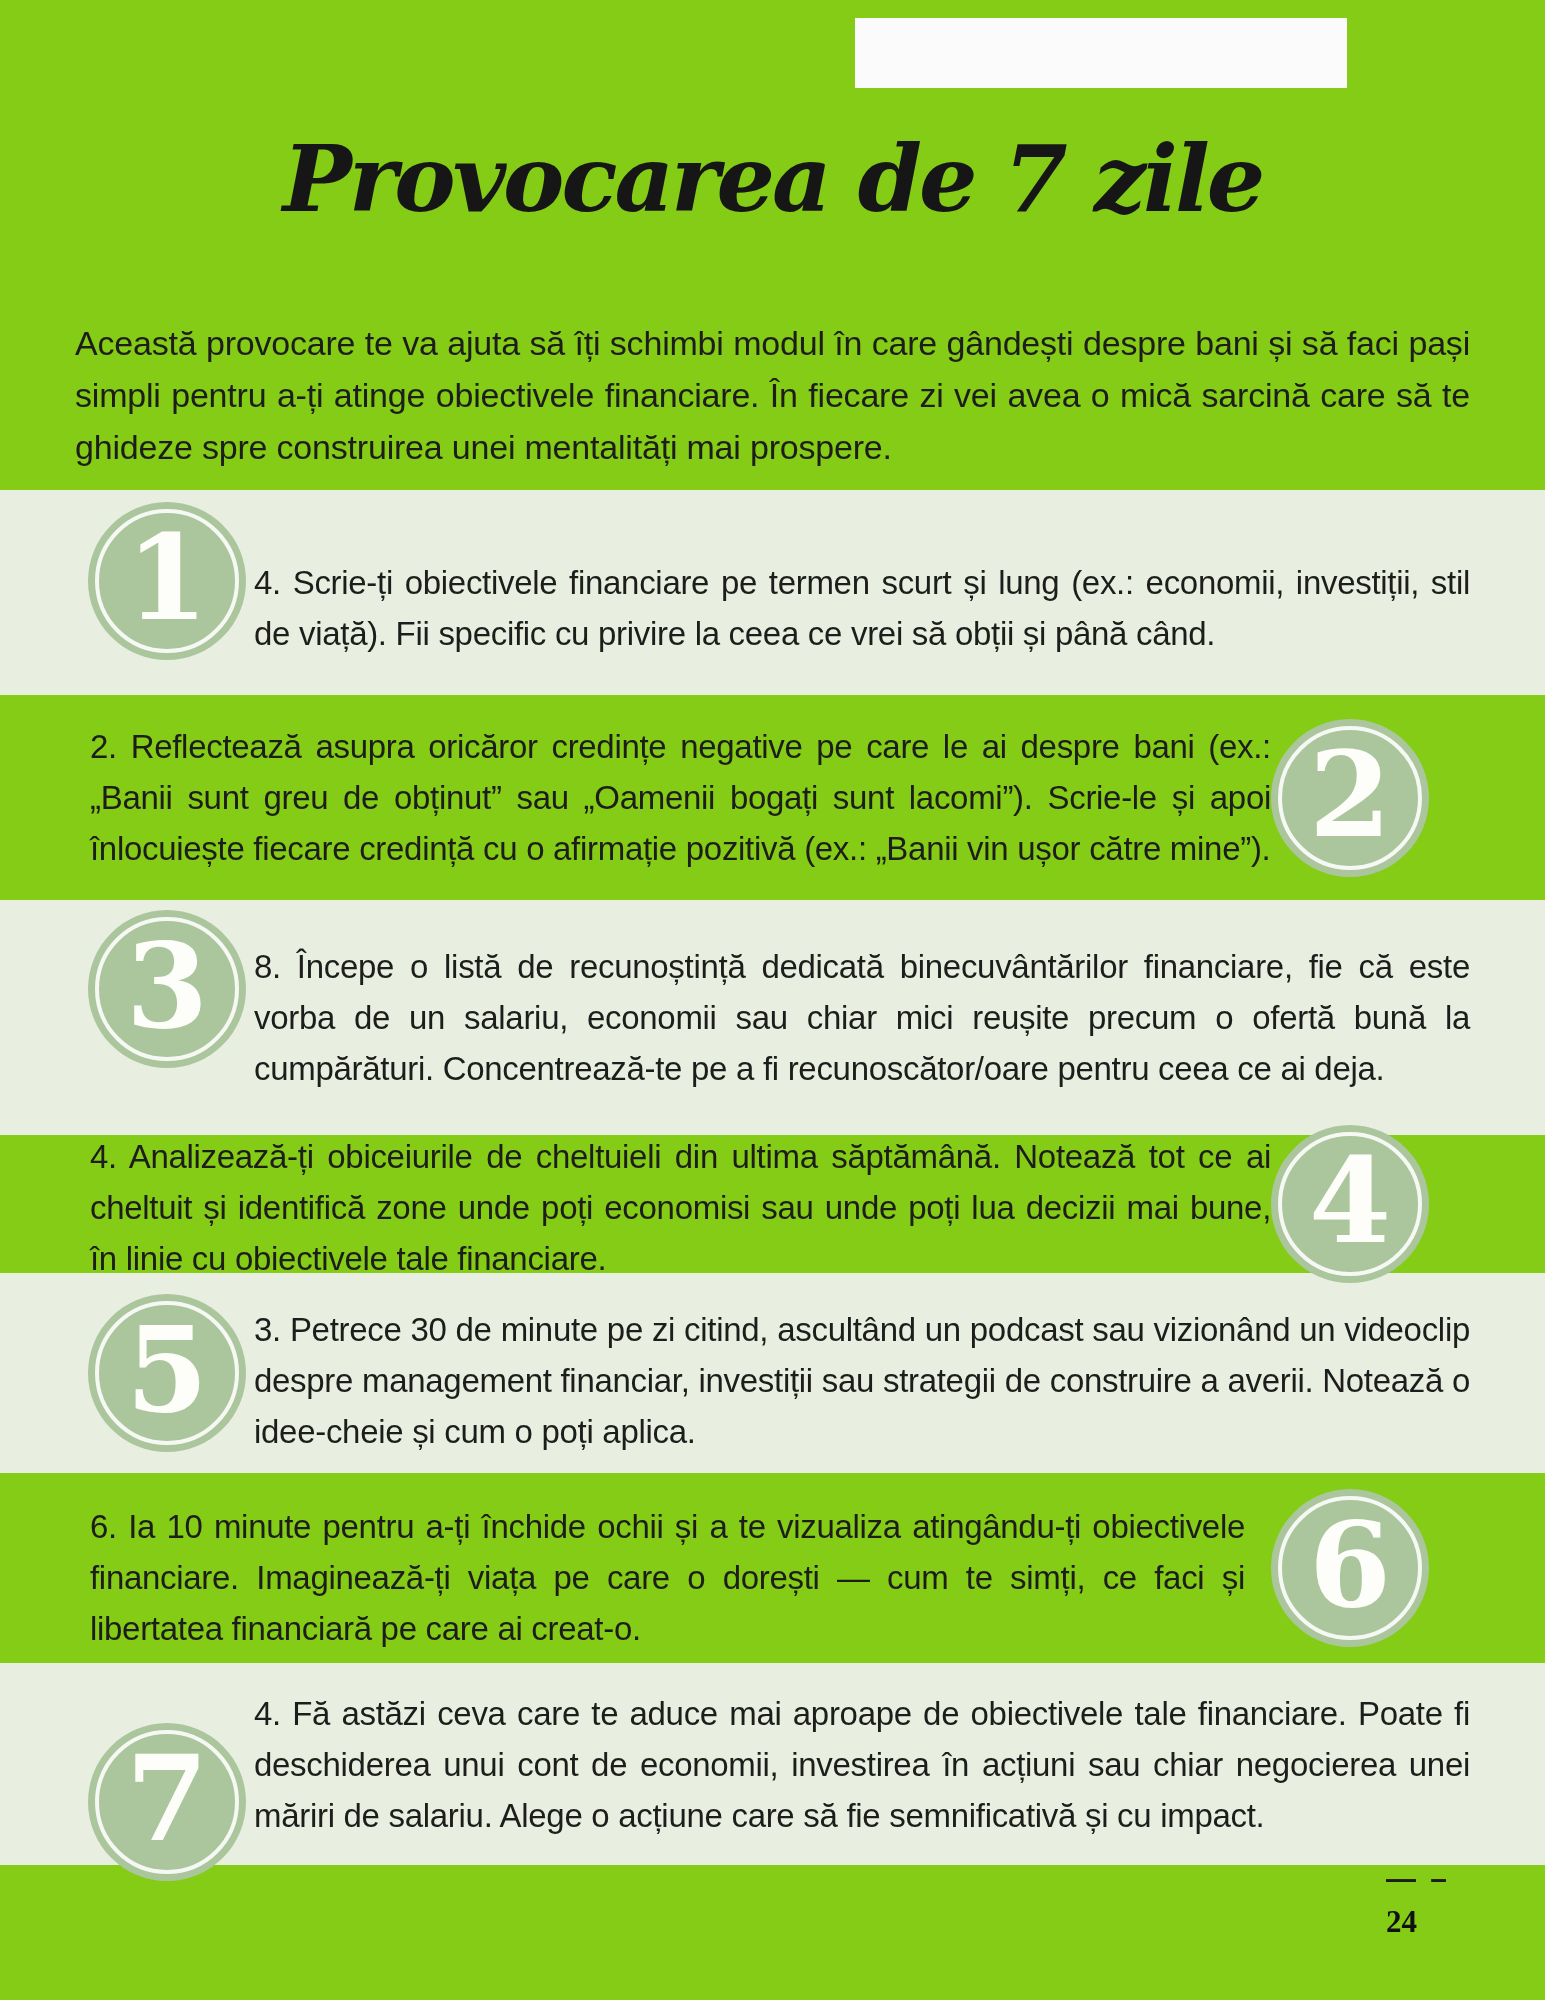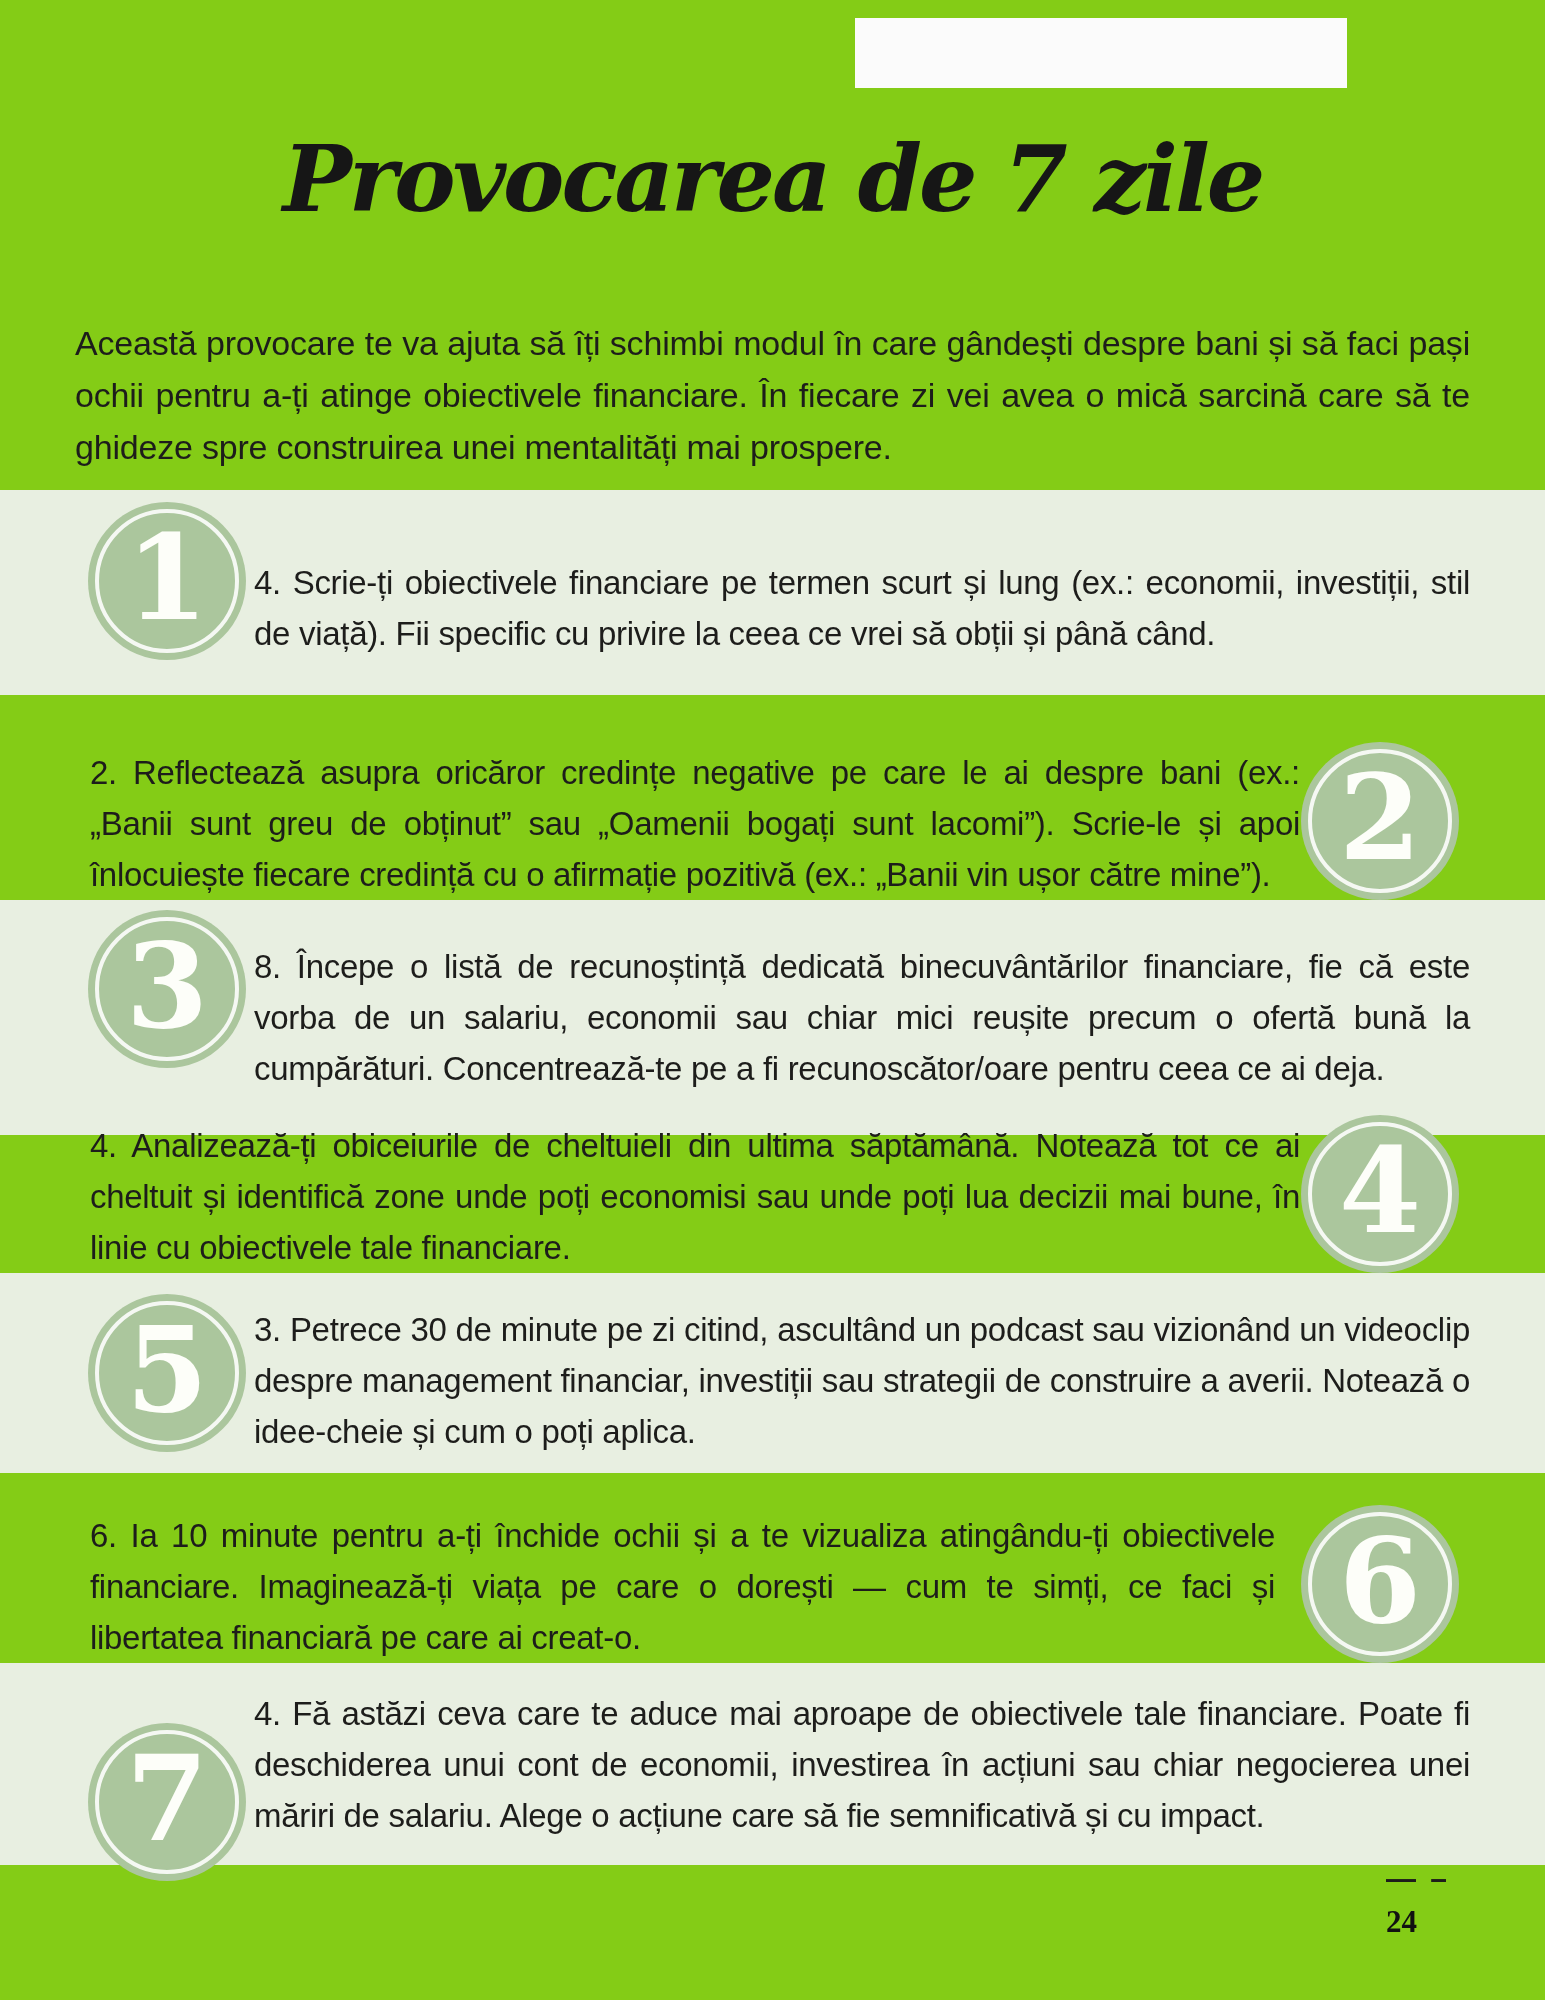--- a/index.html
+++ b/index.html
@@ -23,21 +23,21 @@
   }
 
   .item { display:flex; align-items:center; box-sizing:border-box; width:1545px; }
   .item.green { background:var(--band,#e8efe1); }
   .item .txt {
     font-size:33px; line-height:51px; letter-spacing:-0.3px;
     text-align:justify; box-sizing:border-box;
   }
   .left-circle  { padding-left:88px;  padding-right:75px; }
   .left-circle  .num-circle { margin-right:8px; }
-  .right-circle { padding-left:90px;  padding-right:86px;align-items:flex-end; }
+  .right-circle { padding-left:90px;  padding-right:116px; }
   .right-circle .txt { width:1210px; }
   .right-circle .num-circle { margin-left:auto; }
 
   .num-circle {
     position:relative; flex:none; width:158px; height:158px; border-radius:50%;
     background:var(--circle,#abc69d);
     display:flex; align-items:center; justify-content:center;
   }
   .num-circle::before {
     content:""; position:absolute; left:7px; top:7px; right:7px; bottom:7px;
@@ -73,21 +73,21 @@
 </style>
 </head>
 <body>
 
 <div class="page">
 
   <div class="top-rect"></div>
 
   <div class="title">Provocarea de 7 zile</div>
 
-  <p class="intro">Această provocare te va ajuta să îți schimbi modul în care gândești despre bani și să faci pași ochii pentru a-ți atinge obiectivele financiare. În fiecare zi vei avea o mică sarcină care să te ghideze spre construirea unei mentalități mai prospere.</p>
+  <p class="intro">Această provocare te va ajuta să îți schimbi modul în care gândești despre bani și să faci pași simpli pentru a-ți atinge obiectivele financiare. În fiecare zi vei avea o mică sarcină care să te ghideze spre construirea unei mentalități mai prospere.</p>
 
   <div class="item green left-circle i1">
     <div class="num-circle">
       <span class="num">1</span>
     </div>
     <div class="txt">4. Scrie-ți obiectivele financiare pe termen scurt și lung (ex.: economii, investiții, stil de viață). Fii specific cu privire la ceea ce vrei să obții și până când.</div>
   </div>
 
   <div class="item right-circle i2">
     <div class="txt">2. Reflectează asupra oricăror credințe negative pe care le ai despre bani (ex.: „Banii sunt greu de obținut” sau „Oamenii bogați sunt lacomi”). Scrie-le și apoi înlocuiește fiecare credință cu o afirmație pozitivă (ex.: „Banii vin ușor către mine”).</div>

